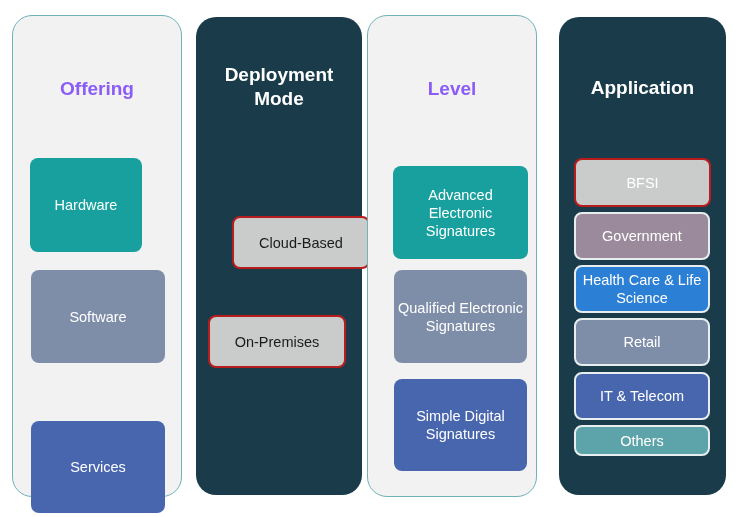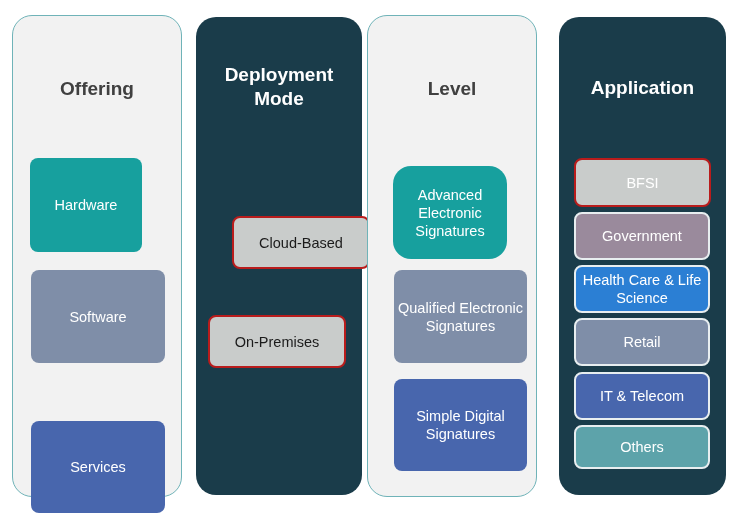--- a/index.html
+++ b/index.html
@@ -2,21 +2,21 @@
 <html><head>
 <meta charset="utf-8">
 <style>
   html, body { margin:0; padding:0; }
   body { width:750px; height:517px; background:#ffffff; position:relative; overflow:hidden;
          font-family:"Liberation Sans", "DejaVu Sans", sans-serif; }
   .col { position:absolute; box-sizing:border-box; border-radius:20px; }
   .col.light { background:#f2f2f2; border:1.5px solid #6fb3b8; }
   .col.dark { background:#1a3c4a; }
   .col-title { position:absolute; left:0; right:0; text-align:center; font-weight:bold; font-size:19px; line-height:24px; }
-  .light .col-title { color:#404040; }
+  .light .col-title { color:#8b5cf6; }
   .dark .col-title { color:#ffffff; }
   .box { position:absolute; box-sizing:border-box; display:flex; align-items:center; justify-content:center;
          text-align:center; border-radius:8px; font-size:14.5px; line-height:18px; color:#ffffff; padding:0 4px; }
   .box.dark-text { color:#1b1b1b; }
   .box.bordered { border:2px solid #e8eef0; }
   .box.soft-border { border:2px solid #b91c1c; }
 </style>
 </head>
 <body>
 
@@ -28,26 +28,26 @@
 </div>
 
 <div class="col dark" style="left:196px;top:17px;width:166px;height:478px;">
   <div class="col-title" style="top:46px;width:150px;margin:0 auto;">Deployment Mode</div>
   <div class="box dark-text soft-border" style="left: 12px; top: 199px; width: 138px; height: 53px; background: rgb(201, 204, 203); margin-left: 24px;">Cloud-Based</div>
   <div class="box dark-text soft-border" style="left: 12px; top: 298px; width: 138px; height: 53px; background: rgb(201, 204, 203);">On-Premises</div>
 </div>
 
 <div class="col light" style="left:367px;top:15px;width:170px;height:482px;">
   <div class="col-title" style="top:61px;">Level</div>
-  <div class="box" style="left: 25px; top: 150px; width: 114px; height: 93px; background: rgb(23, 160, 158); border-radius: 18px;">Advanced Electronic Signatures</div>
+  <div class="box" style="left: 25px; top: 150px; width: 135px; height: 93px; background: rgb(23, 160, 158);">Advanced Electronic Signatures</div>
   <div class="box" style="left: 26px; top: 254px; width: 133px; height: 93px; background: rgb(127, 142, 168);">Qualified Electronic Signatures</div>
   <div class="box" style="left: 26px; top: 363px; width: 133px; height: 92px; background: rgb(72, 102, 173);">Simple Digital Signatures</div>
 </div>
 
 <div class="col dark" style="left:559px;top:17px;width:167px;height:478px;">
   <div class="col-title" style="top:59px;">Application</div>
   <div class="box soft-border" style="left: 15px; top: 141px; width: 137px; height: 49px; background: rgb(201, 204, 203);">BFSI</div>
   <div class="box bordered" style="left: 15px; top: 195px; width: 136px; height: 48px; background: rgb(154, 138, 156);">Government</div>
   <div class="box bordered" style="left: 15px; top: 248px; width: 136px; height: 48px; background: rgb(43, 127, 212);">Health Care &amp; Life Science</div>
   <div class="box bordered" style="left: 15px; top: 301px; width: 136px; height: 48px; background: rgb(127, 142, 168);">Retail</div>
   <div class="box bordered" style="left: 15px; top: 355px; width: 136px; height: 48px; background: rgb(72, 102, 173);">IT &amp; Telecom</div>
-  <div class="box bordered" style="left: 15px; top: 408px; width: 136px; height: 44px; background: rgb(93, 163, 170);">Others</div>
+  <div class="box bordered" style="left: 15px; top: 408px; width: 136px; height: 31px; background: rgb(93, 163, 170);">Others</div>
 </div>
 
 </body></html>

